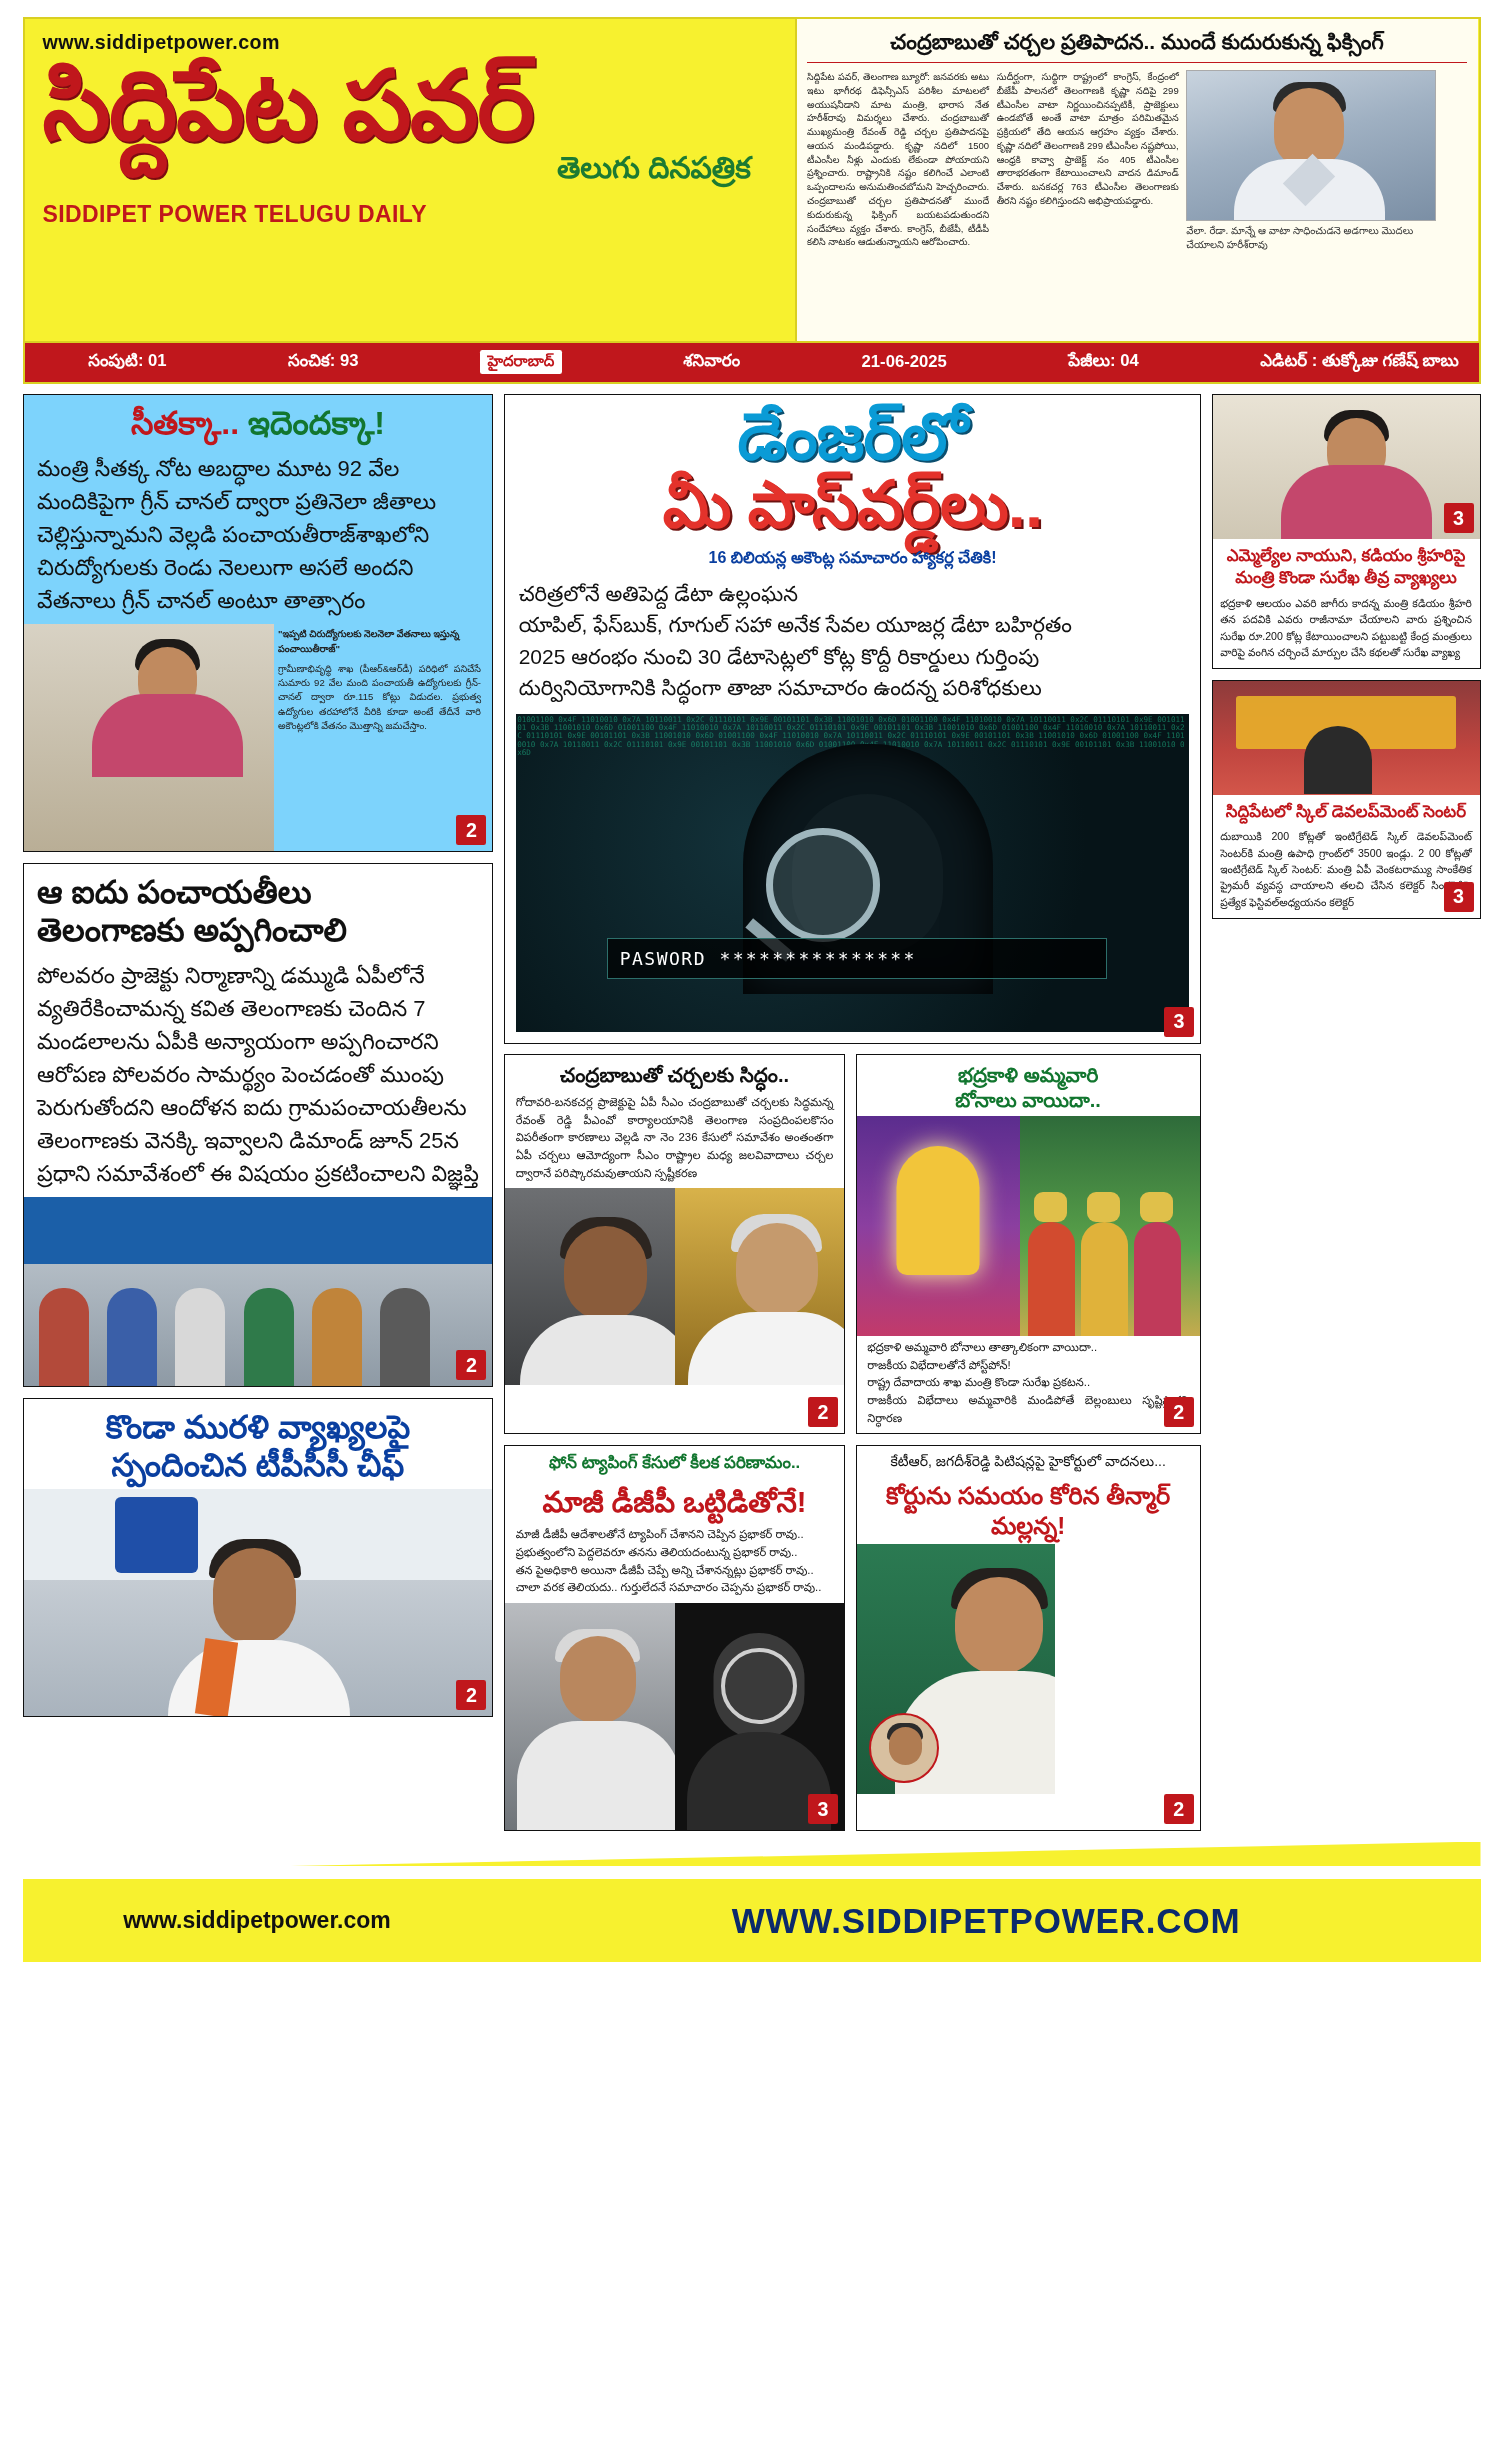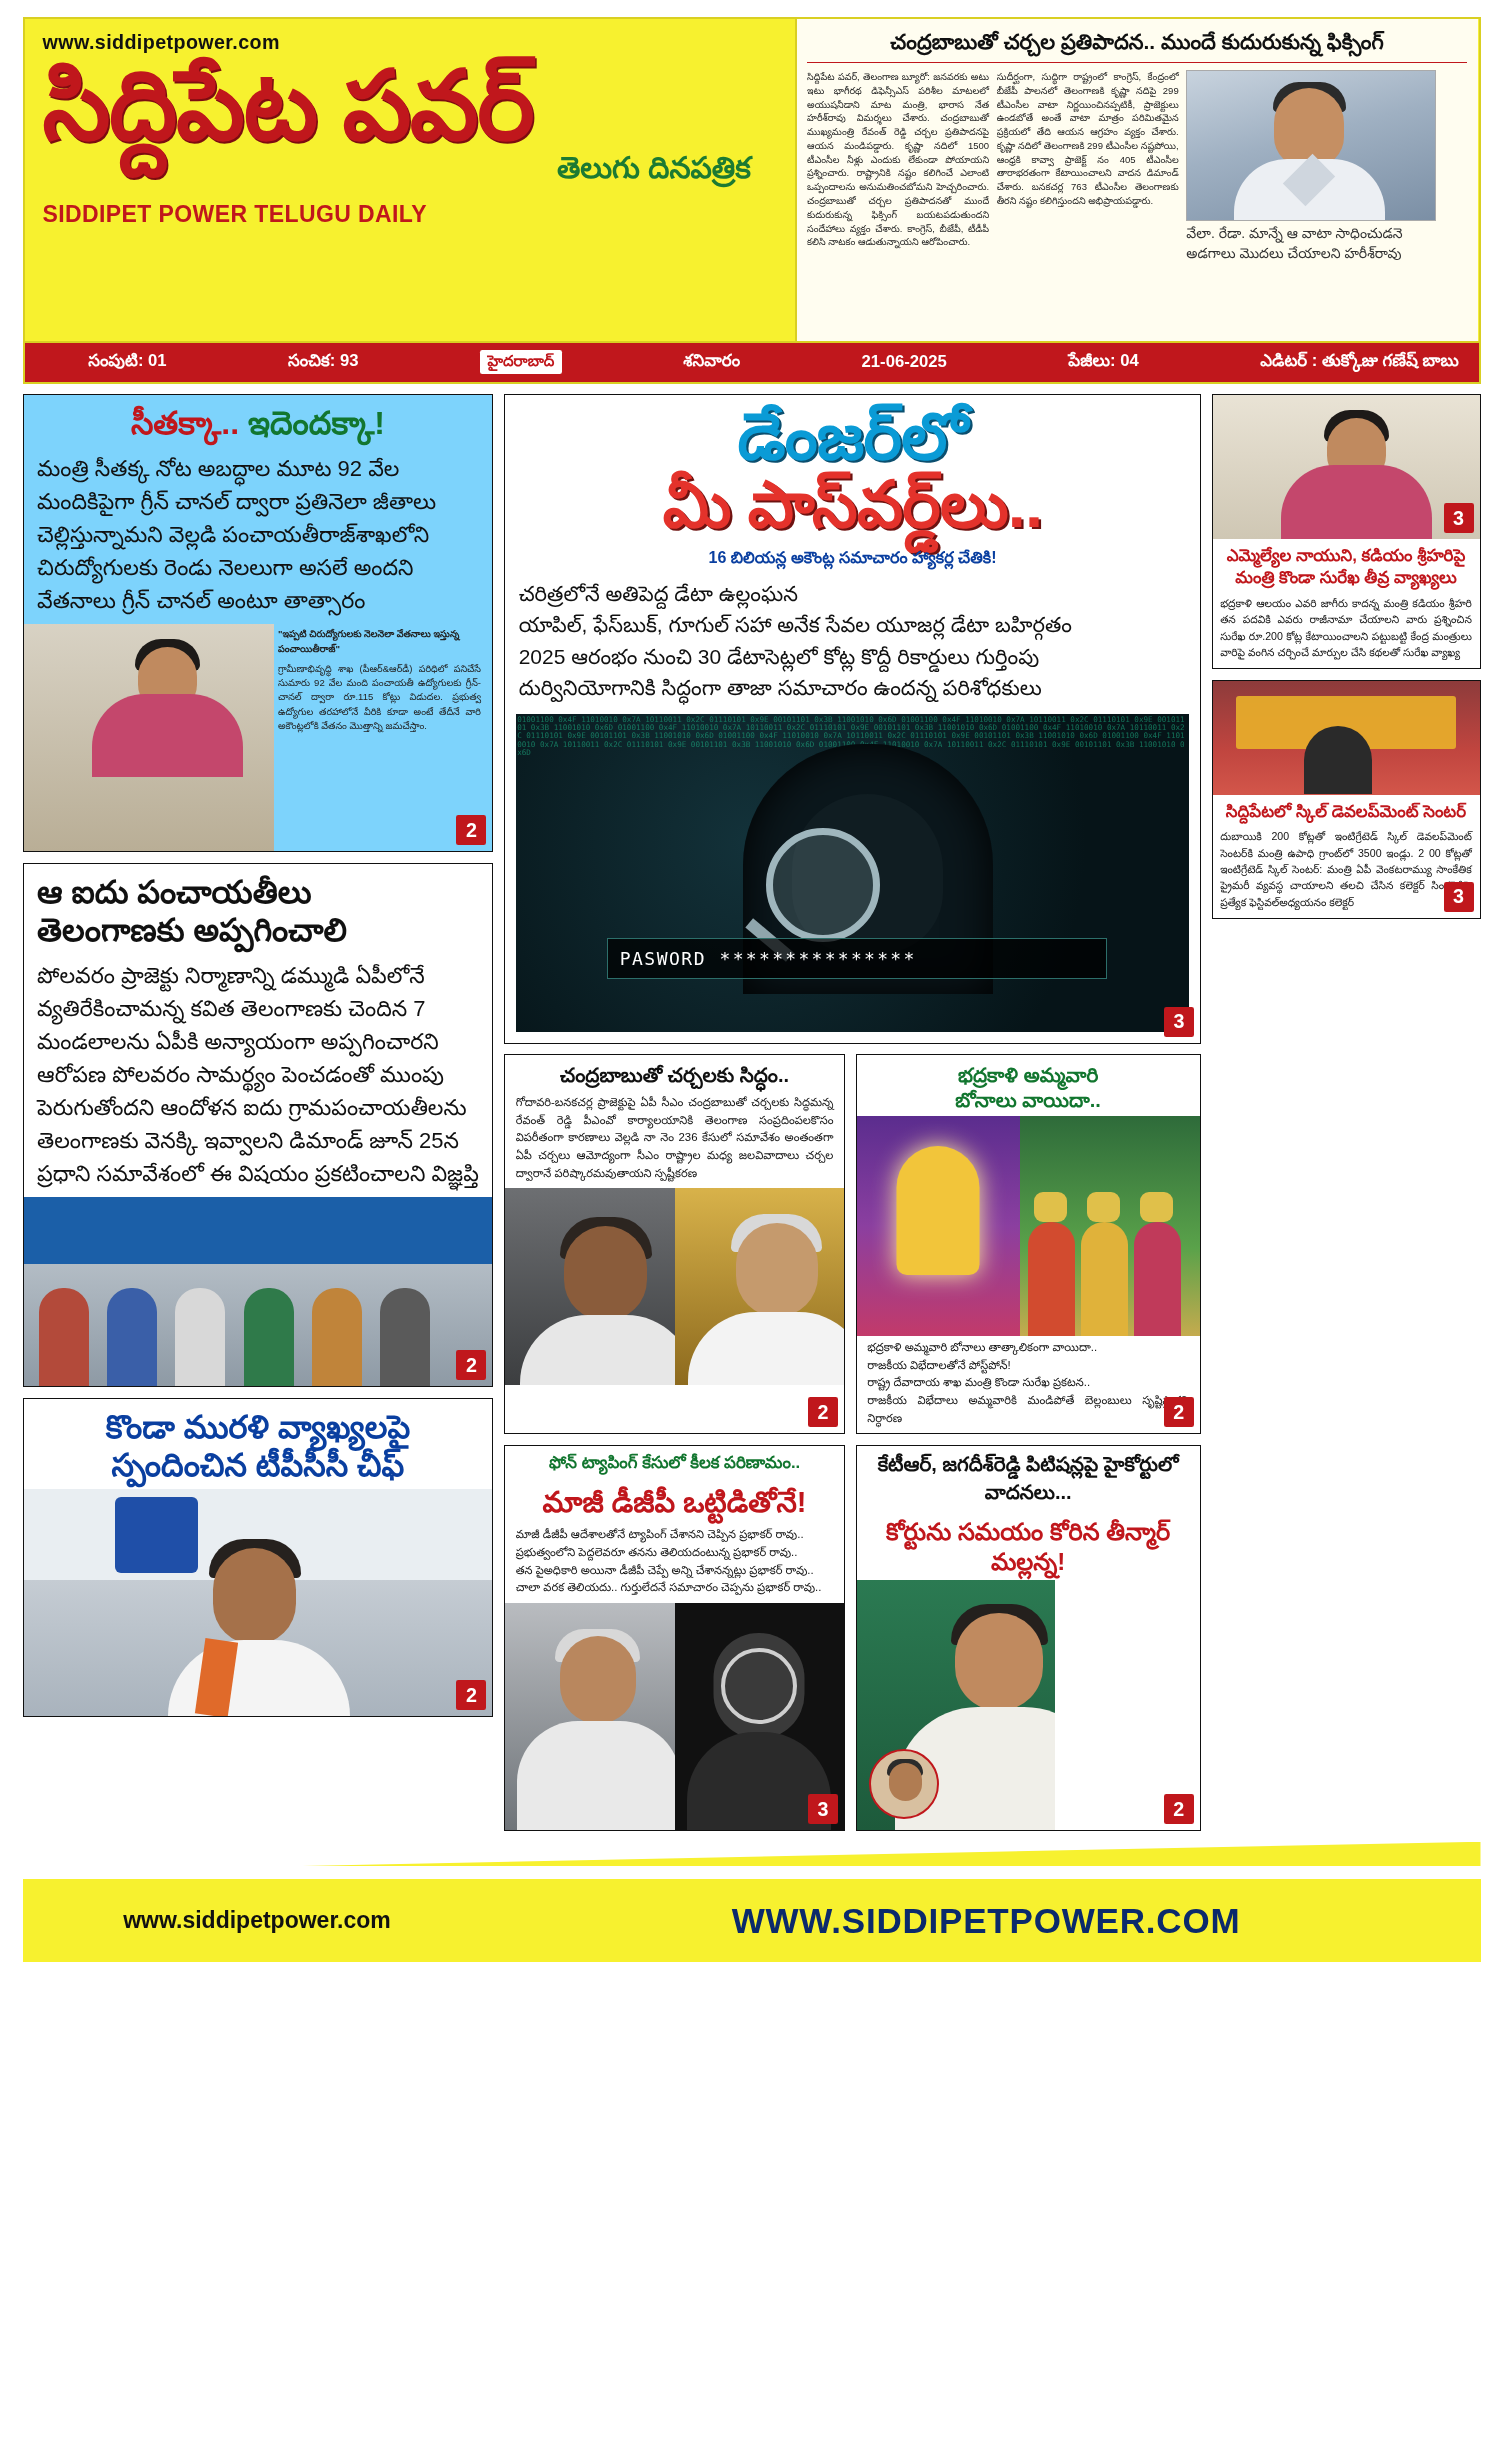--- a/index.html
+++ b/index.html
@@ -112,21 +112,21 @@
   }
   .mast-photo .body {
     position:absolute; left:47px; top:88px; width:151px; height:68px;
     background:#eceff3; border-radius:53px 53px 0 0;
   }
   .mast-photo .collar {
     position:absolute; left:106px; top:88px; width:32px; height:42px;
     background:#cfd6de; transform: rotate(45deg);
   }
   .mast-cap {
-    font-size: 14px;
+    font-size: 10px;
     line-height: 1.4;
     color: #333;
     margin-top: 3px;
     width: 250px;
   }
 
   
   .redbar {
     width: 1458px;
     margin: 0 auto;
@@ -670,21 +670,21 @@
             <div class="pp2">
               <div class="sil"></div>
               <div class="ring"></div>
               <div class="sil2"></div>
             </div>
           </div>
           <div class="badge">3</div>
         </div>
 
         <div class="box rel" style="width:345px;">
-          <div style="font-size:20px;font-weight:bold;text-align:center;padding:7.6px 6px 0 6px;">కేటీఆర్, జగదీశ్‌రెడ్డి పిటిషన్లపై హైకోర్టులో వాదనలు...</div>
+          <div style="font-size:14px;font-weight:normal;text-align:center;padding:7.6px 6px 0 6px;">కేటీఆర్, జగదీశ్‌రెడ్డి పిటిషన్లపై హైకోర్టులో వాదనలు...</div>
           <div class="card-head-c" style="color:#c0171c;font-size:24px;">కోర్టును సమయం కోరిన తీన్మార్ మల్లన్న!</div>
           <div style="display:flex;">
             <div class="ktr-photo" style="width:198px;">
               <div class="hr"></div>
               <div class="h"></div>
               <div class="b"></div>
               <div class="inset">
                 <div class="ihr"></div>
                 <div class="ih"></div>
               </div>

